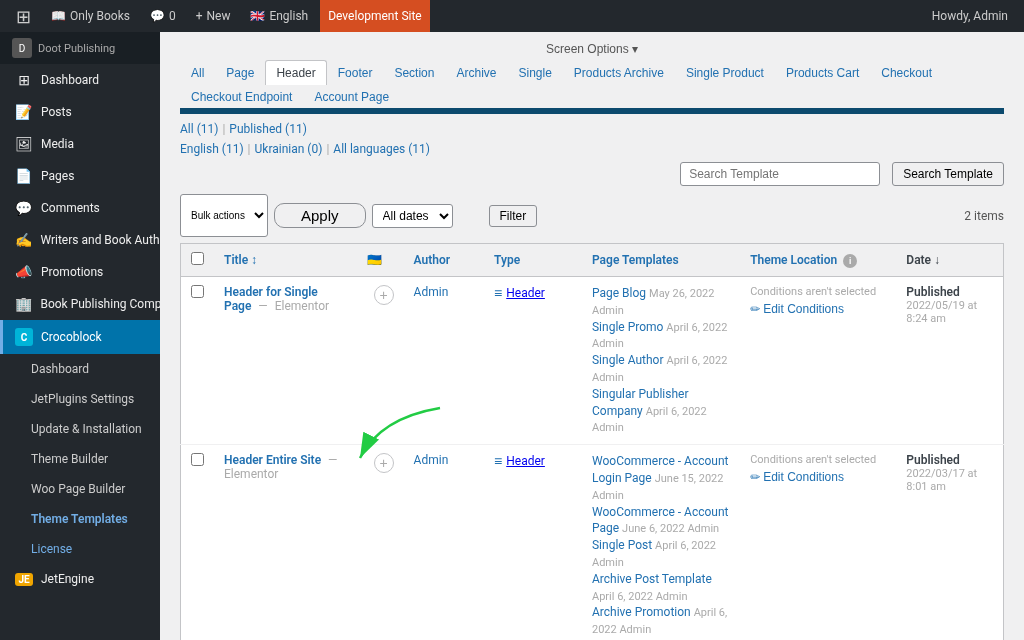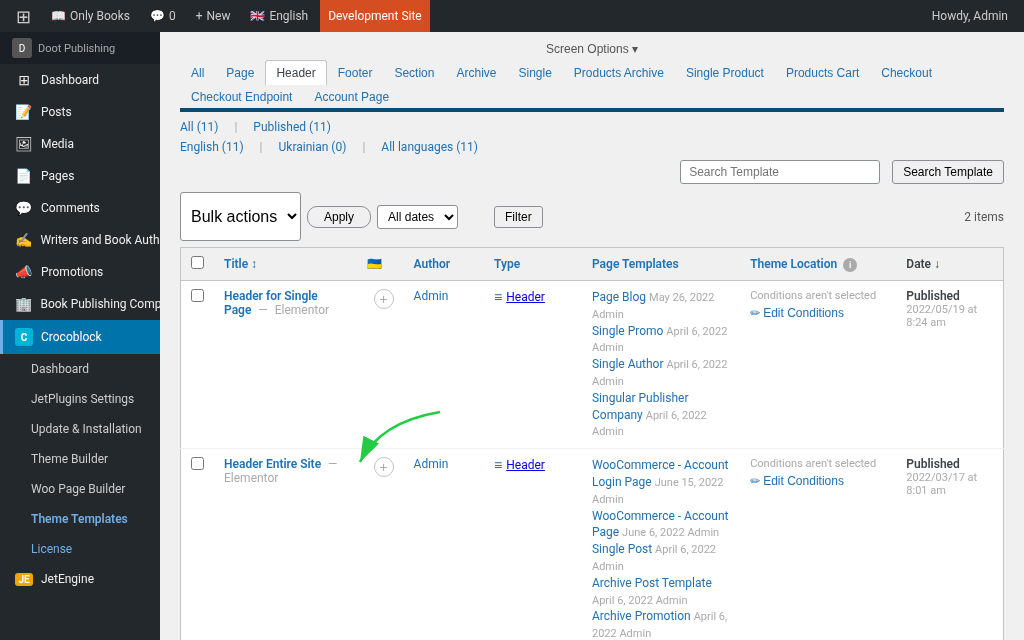--- a/index.html
+++ b/index.html
@@ -120,21 +120,21 @@
       border-radius: 3px;
       padding: 4px 10px;
       font-size: 12px;
       cursor: pointer;
     }
 
     
     .filter-tabs {
       display: flex;
       gap: 0;
-      border-bottom: 4px solid #0c4a6e;
+      border-bottom: 6px solid #0c4a6e;
       margin-bottom: 8px;
       flex-wrap: wrap;
     }
     .filter-tab {
       padding: 5px 10px;
       font-size: 12px;
       color: #2271b1;
       cursor: pointer;
       border: 1px solid transparent;
       border-bottom: none;
@@ -145,21 +145,21 @@
       background: #fff;
       border-color: #c3c4c7;
       border-bottom-color: #fff;
       color: #3c434a;
       border-radius: 3px 3px 0 0;
     }
 
     
     .sub-filter {
       display: flex;
-      gap: 14px;
+      gap: 2px;
       margin-bottom: 6px;
       font-size: 12px;
       align-items: center;
       flex-wrap: wrap;
     }
     .sub-filter a { color: #2271b1; text-decoration: none; }
     .sub-filter .sep { color: #aaa; margin: 0 2px; }
 
     
     .search-bar {
@@ -191,29 +191,29 @@
       align-items: center;
       gap: 6px;
       margin-bottom: 6px;
       justify-content: space-between;
     }
     .bulk-bar-left { display: flex; align-items: center; gap: 6px; }
     .bulk-select {
       border: 1px solid #8c8f94;
       border-radius: 3px;
       padding: 14px 6px;
-      font-size: 16px;
+      font-size: 10px;
       background: #fff;
     }
     .apply-btn {
       background: #f0f0f1;
       border: 1px solid #8c8f94;
       border-radius: 10px;
-      padding: 3px 16px;
-      font-size: 12px;
+      padding: 3px 26px;
+      font-size: 15px;
       cursor: pointer;
     }
     .date-select {
       border: 1px solid #8c8f94;
       border-radius: 3px;
       padding: 3px 6px;
       font-size: 12px;
       background: #fff;
     }
     .filter-btn {

